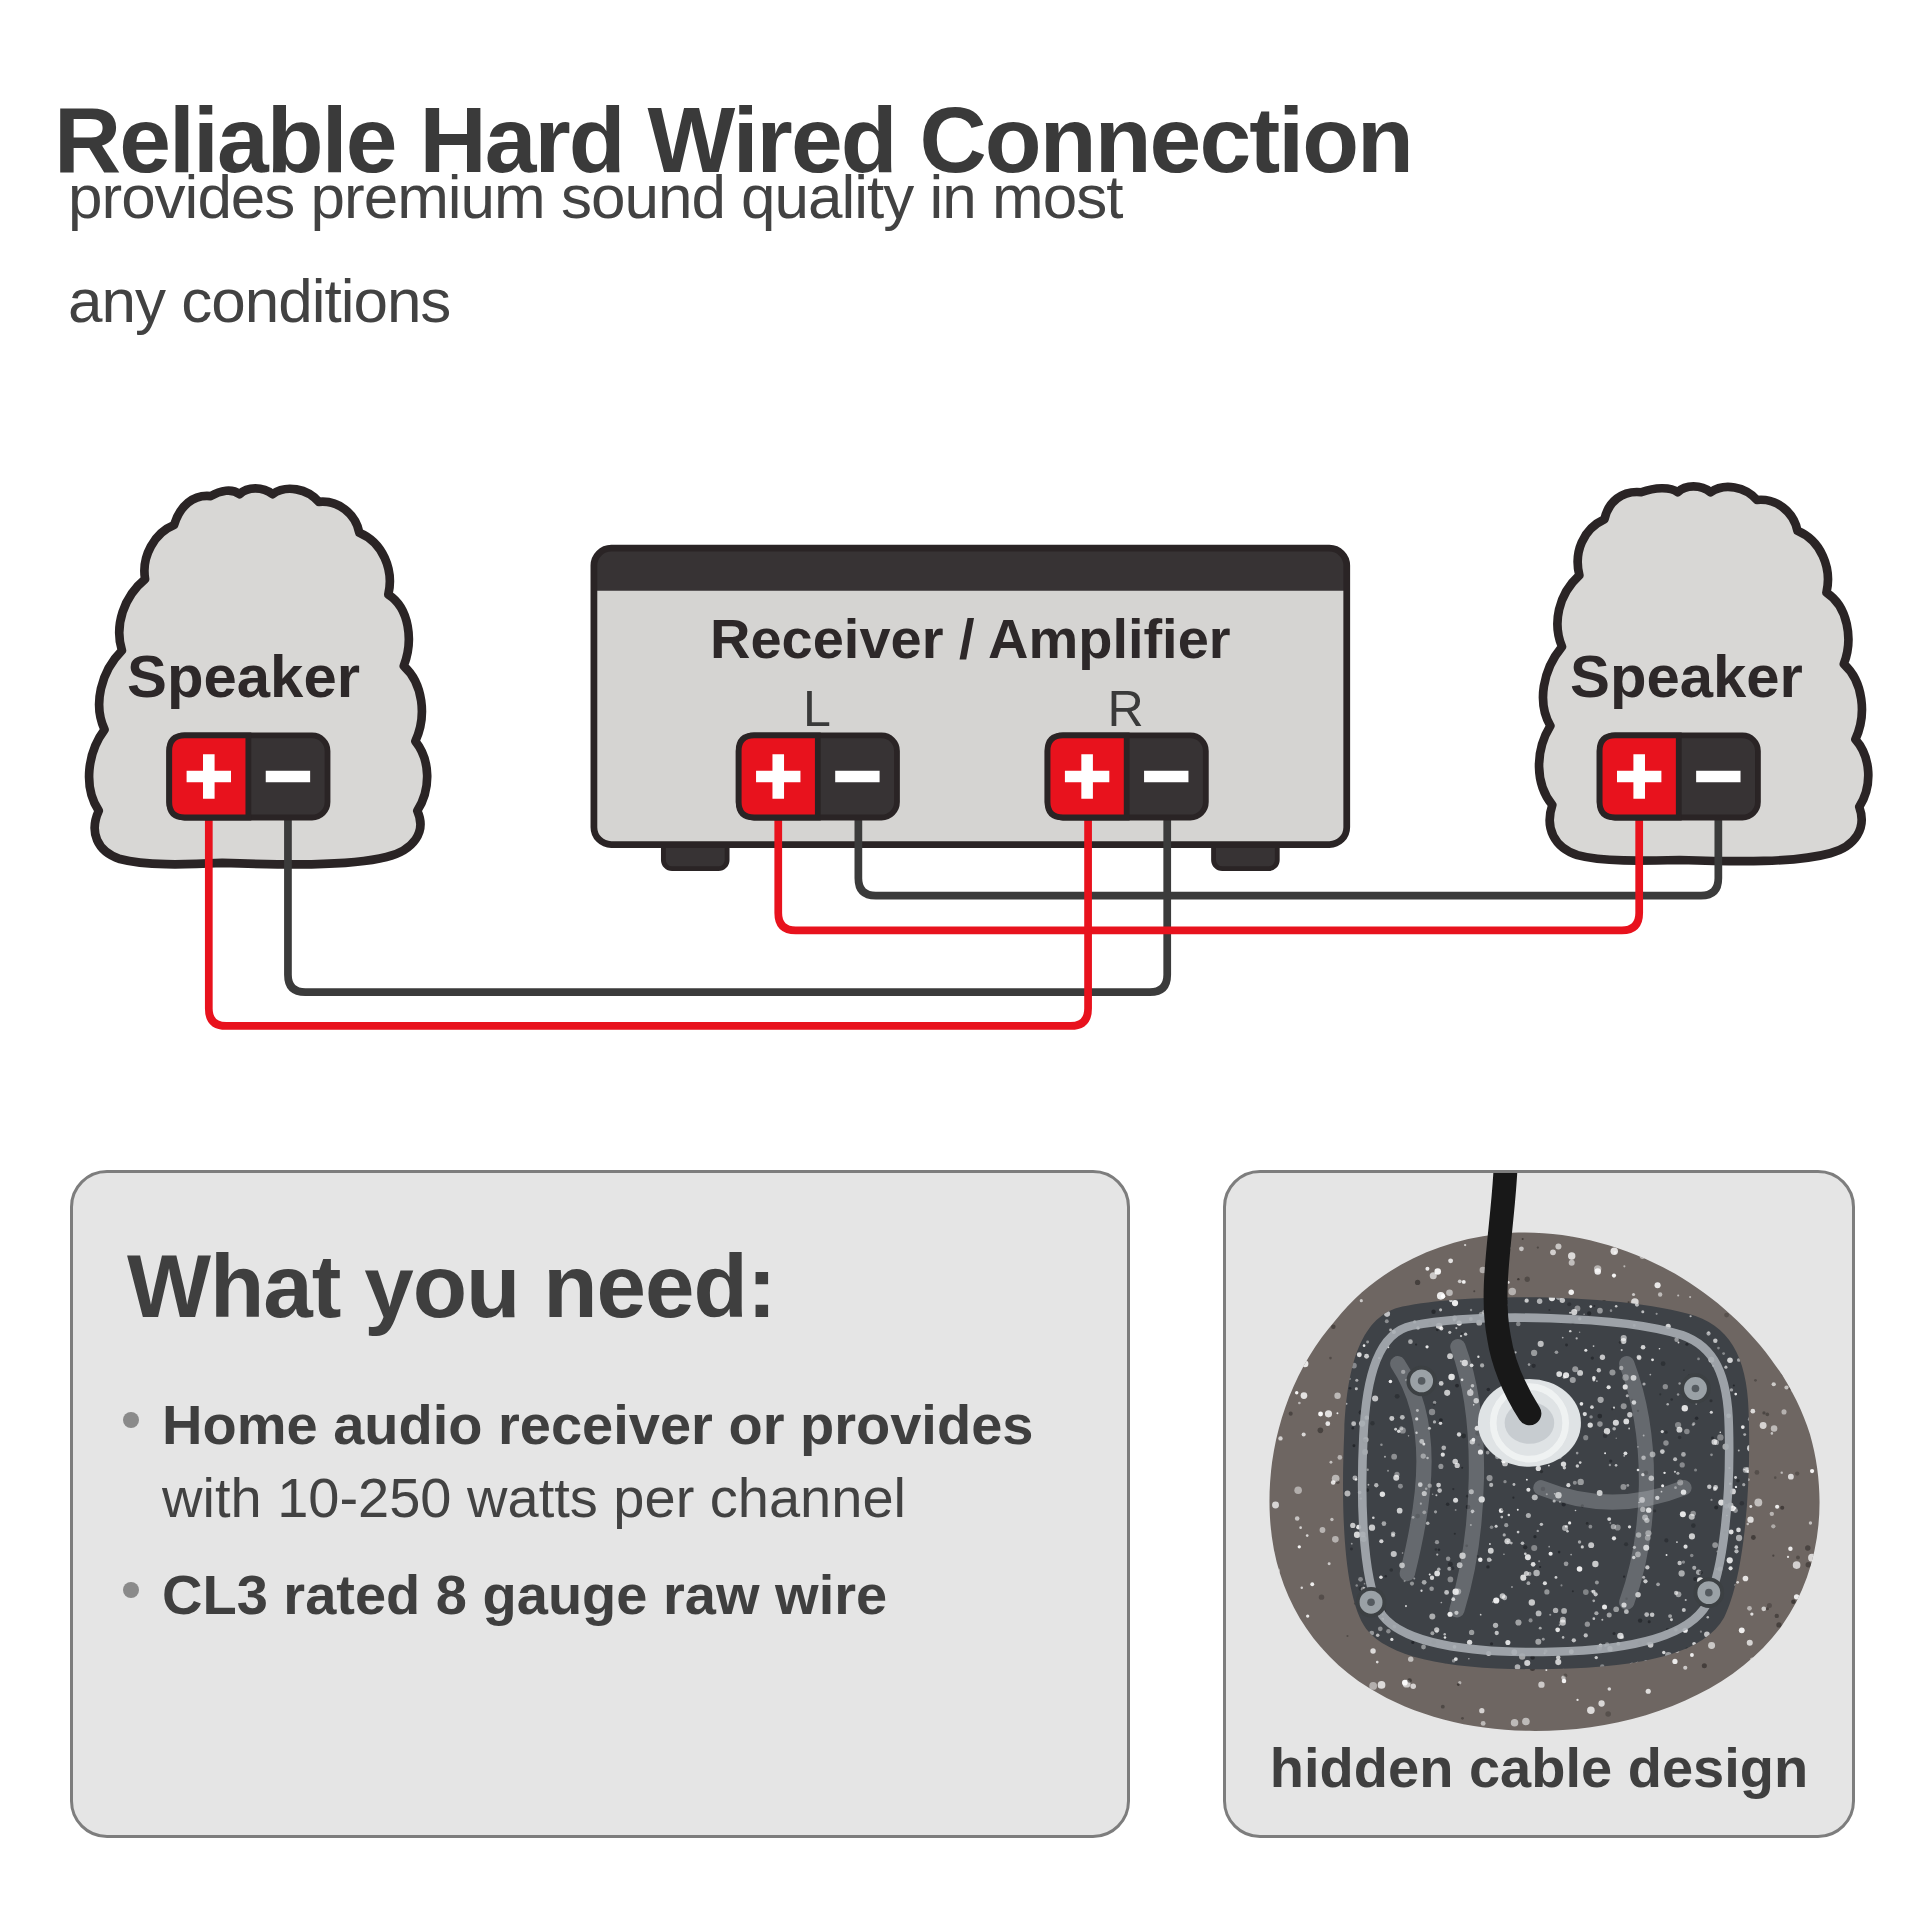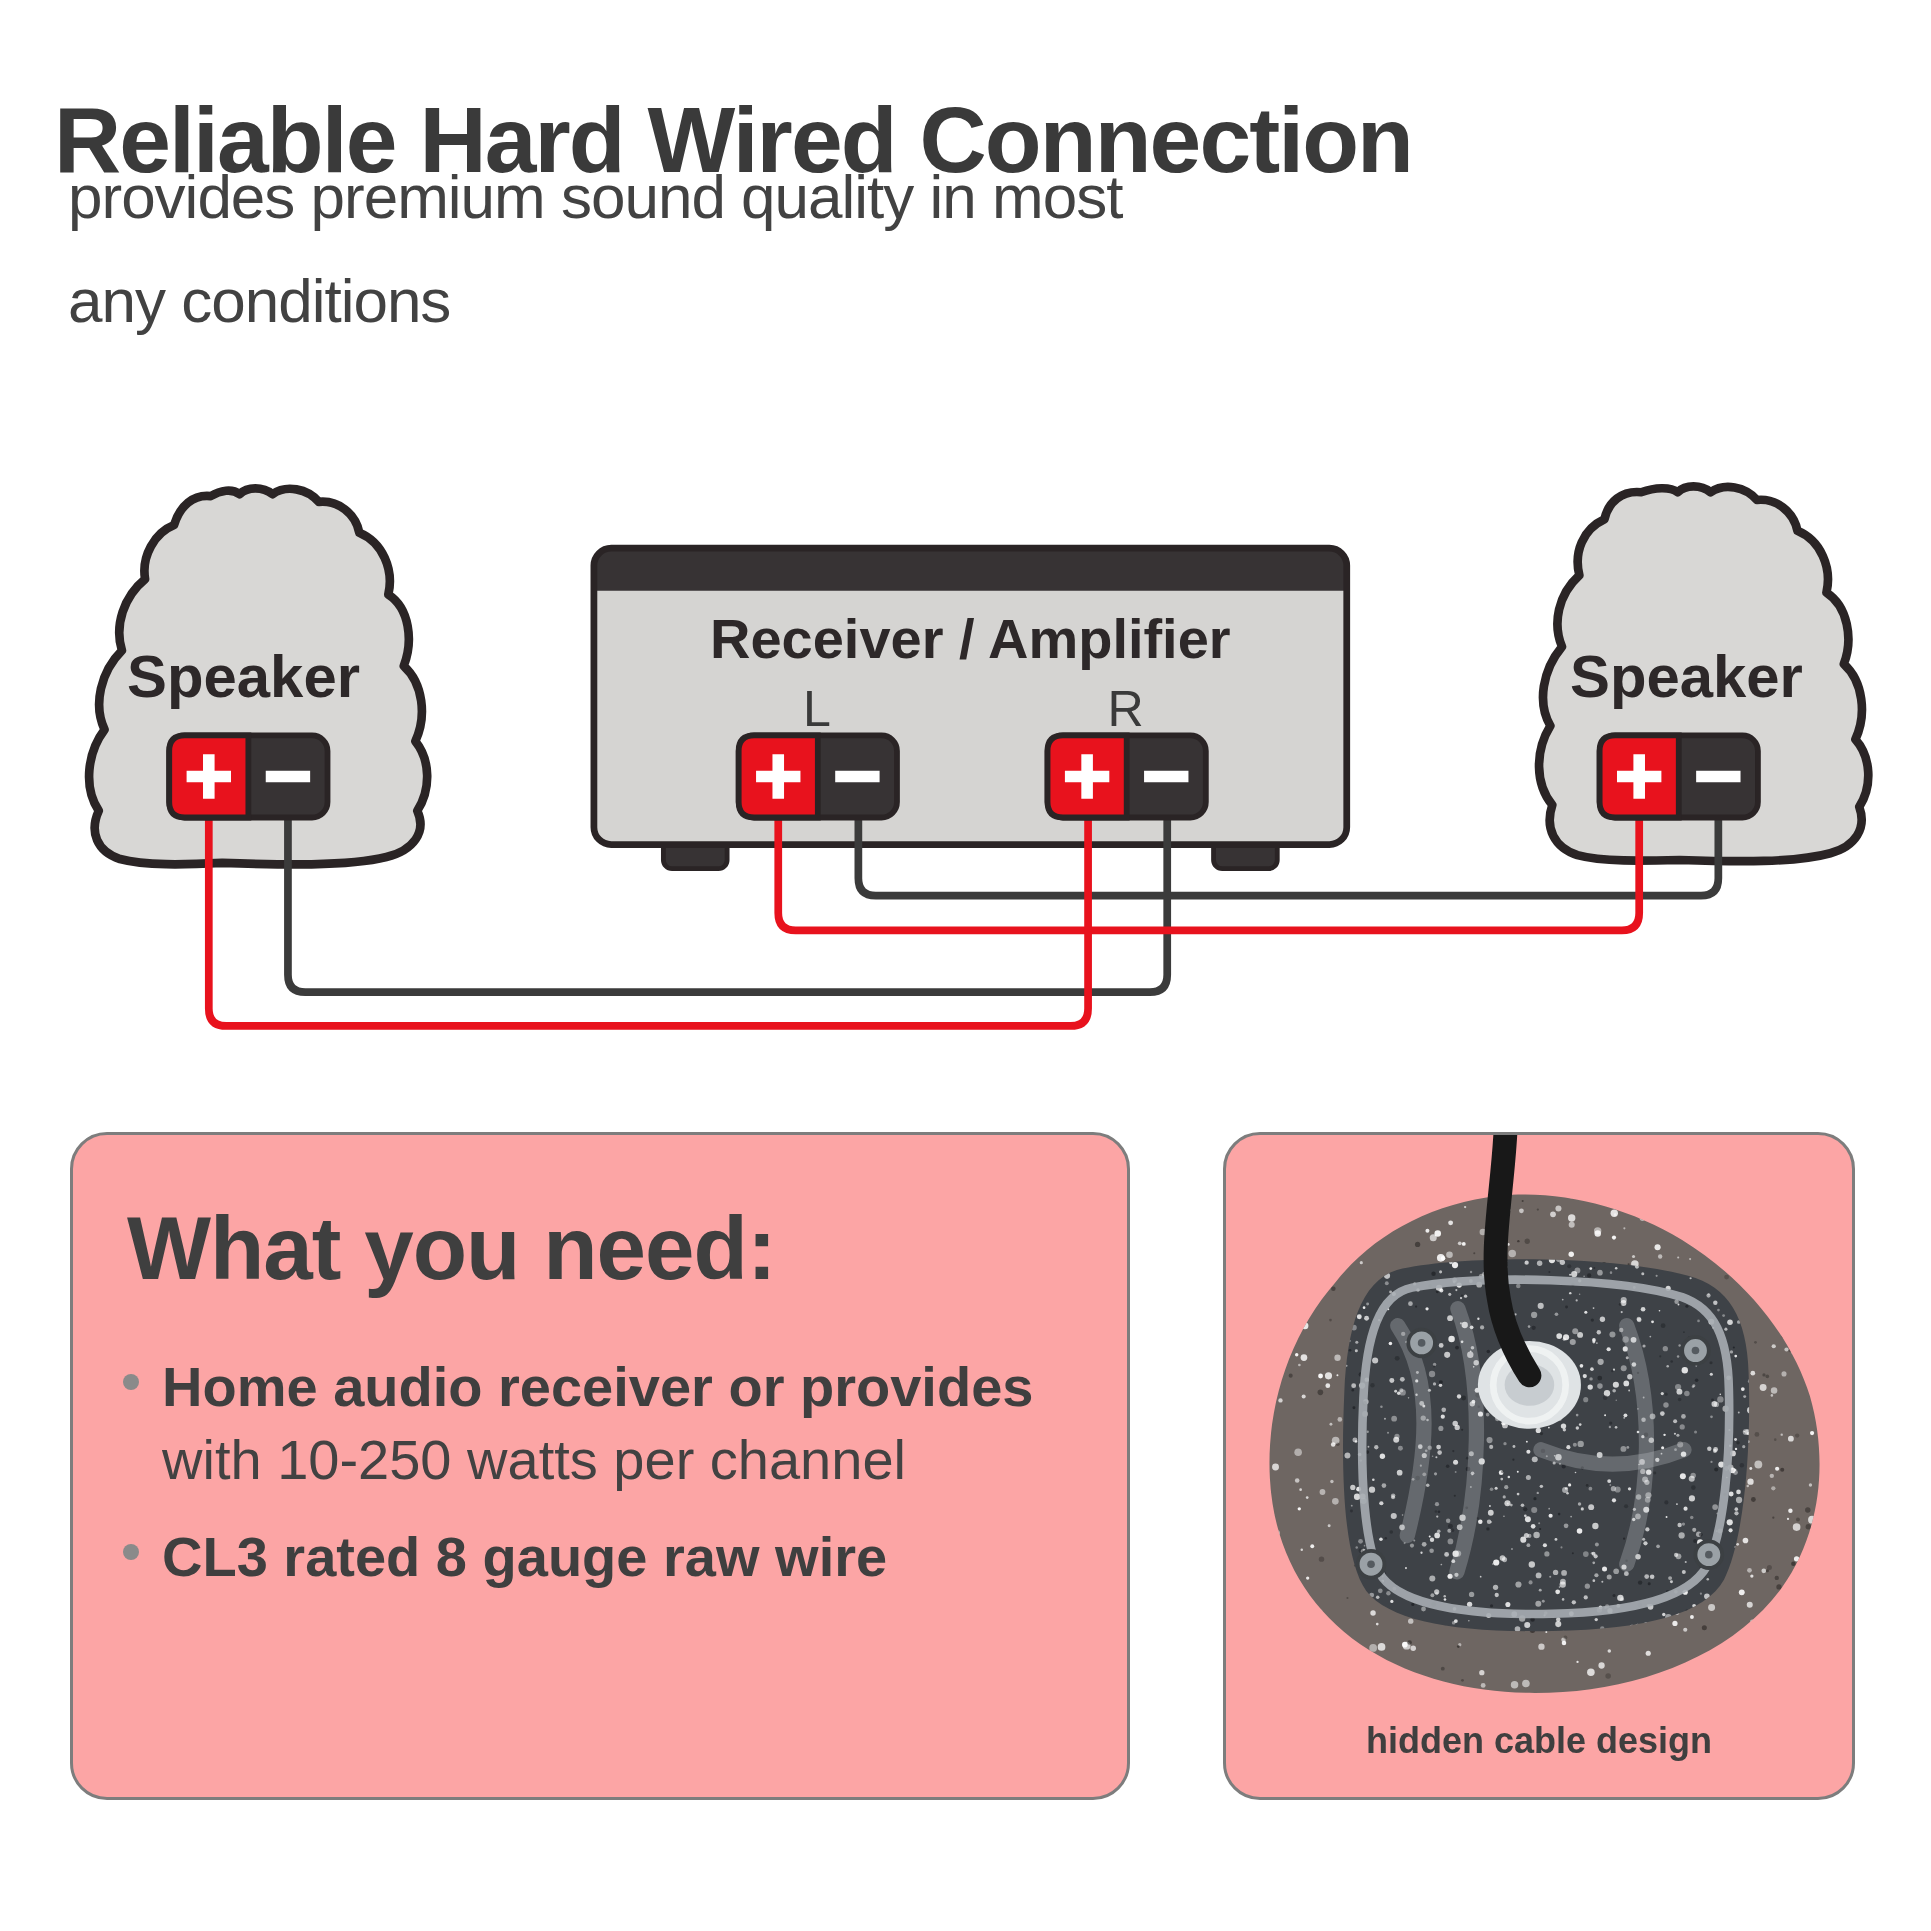--- a/index.html
+++ b/index.html
@@ -31,22 +31,22 @@
   .wire-dark{fill:none;stroke:var(--wire_dark,#3b3b3b);stroke-width:8;}
   .wire-red{fill:none;stroke:var(--wire_red,#e8121d);stroke-width:8;}
   .term-dark{fill:var(--terminal_dark,#373334);stroke:var(--outline,#2a2425);stroke-width:6;}
   .term-red{fill:var(--terminal_red,#e8121d);stroke:var(--outline,#2a2425);stroke-width:6;}
   .term-sym{fill:none;stroke:#ffffff;stroke-width:12;}
   .svg-bold{font-family:"Liberation Sans","DejaVu Sans",sans-serif;font-weight:bold;fill:var(--diagram_ink,#2d2829);}
   .svg-reg{font-family:"Liberation Sans","DejaVu Sans",sans-serif;fill:#3a3a3a;}
 
   
   .card{
-    position:absolute;top:1132px;height:668px;box-sizing:border-box;
-    background:#fca5a5;border:3.9px solid var(--card_border,#7d7d7d);border-radius:37px;
+    position:absolute;top:1170px;height:668px;box-sizing:border-box;
+    background:#e5e5e5;border:3.9px solid var(--card_border,#7d7d7d);border-radius:37px;
   }
   .card-left{left:70px;width:1060px;}
   .card-right{left:1223px;width:632px;overflow:hidden;}
   .wyn-heading{
     position:absolute;left:54px;top:62px;margin:0;
     font-size:89px;font-weight:800;letter-spacing:-1px;color:var(--heading_ink,#414141);white-space:nowrap;
   }
   .wyn-item{position:absolute;left:89px;}
   .wyn-item.item1{top:216px;}
   .wyn-item.item2{top:386px;}
@@ -59,21 +59,21 @@
   #photo{position:absolute;inset:0;}
   .photo-rock{fill:var(--photo_rock,#6e6662);}
   .photo-plate{fill:var(--photo_plate,#3e4247);}
   .gasket{fill:none;stroke:#a7adb2;stroke-width:9;opacity:.9;}
   .screw{fill:#9aa1a6;stroke:#3c4043;stroke-width:4;}
   .screw-dot{fill:#555b60;}
   .cable{fill:none;stroke:#181818;stroke-width:25;stroke-linecap:round;}
   .smudge{fill:none;stroke:#cdd2d5;opacity:.28;stroke-width:16;stroke-linecap:round;}
   .caption{
     position:absolute;left:0;right:0;bottom:35px;text-align:center;
-    font-size:36px;font-weight:bold;color:var(--heading_ink,#3a3a3a);
+    font-size:56px;font-weight:bold;color:var(--heading_ink,#3a3a3a);
   }
 </style>
 </head>
 <body>
 
 <div class="stage">
 
   <h1 class="title">Reliable Hard Wired Connection</h1>
   <div class="subtitle">
     <div>provides premium sound quality in most</div>

